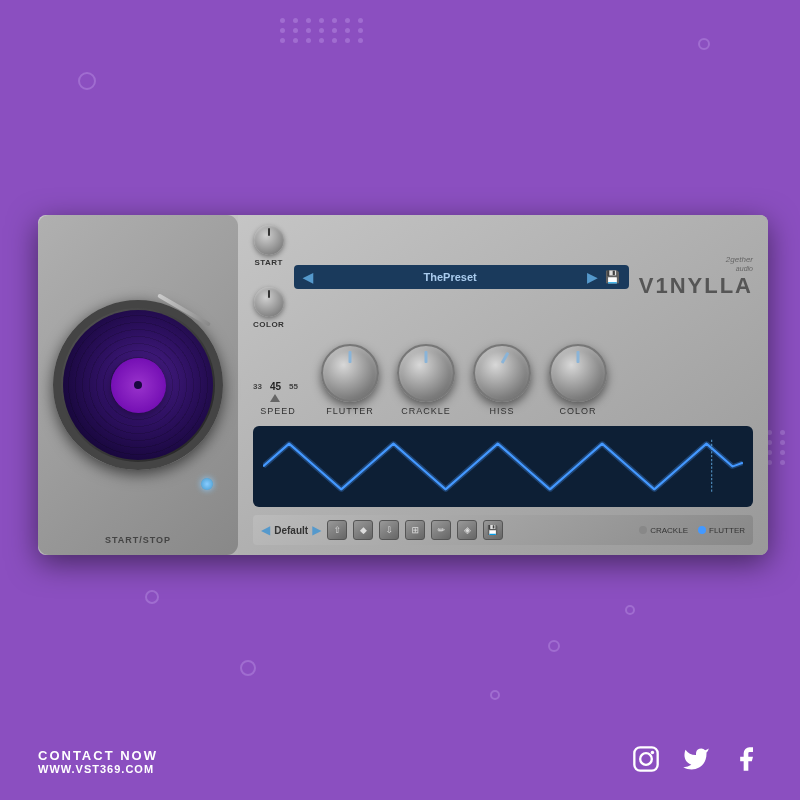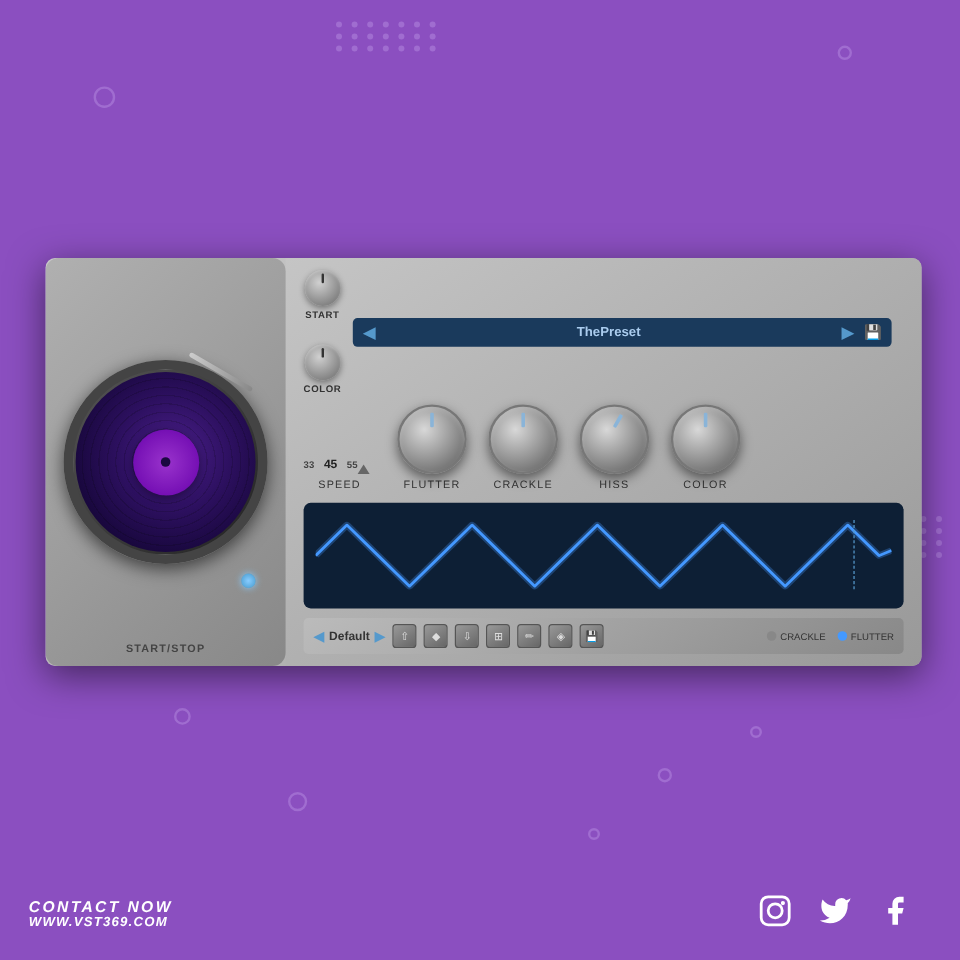--- a/index.html
+++ b/index.html
@@ -253,22 +253,22 @@
 
     .logo-vinylla {
       font-size: 22px;
       font-weight: 900;
       color: #555;
       letter-spacing: 2px;
     }
 
     .speed-marks {
       display: flex;
-      flex-direction: row;
-      align-items: flex-end;
+      flex-direction: column;
+      align-items: flex-start;
       margin-right: 5px;
       margin-top: 44px;
     }
 
     .speed-marks-row {
       display: flex;
       gap: 8px;
       align-items: center;
       font-size: 8px;
       color: #444;
@@ -414,22 +414,21 @@
     .legend-dot {
       width: 8px;
       height: 8px;
       border-radius: 50%;
     }
 
     
     .contact-footer {
       position: absolute;
       bottom: 25px;
-      left: 24px;
-      font-style: italic;
+      left: 38px;
     }
 
     .contact-now {
       font-size: 13px;
       font-weight: 900;
       color: white;
       letter-spacing: 2px;
     }
 
     .contact-url {
@@ -546,20 +545,26 @@
         </div>
       </div>
 
       <div class="preset-bar">
         <span class="preset-arrow">◀</span>
         <span class="preset-name">ThePreset</span>
         <span class="preset-arrow">▶</span>
         <span class="preset-save-icon">💾</span>
       </div>
 
+      <div class="logo-area">
+        <div style="font-size:8px;color:#666;font-style:italic;">
+          <span>2gether</span><br><span style="font-size:7px;">audio</span>
+        </div>
+        <div class="logo-vinylla">V1NYLLA</div>
+      </div>
     </div>
 
     <div class="big-knobs-row">
 
       <div class="big-knob-item">
         <div class="speed-marks">
           <div class="speed-marks-row">
             <span>33</span>
             <span style="font-size:10px;color:#222;font-weight:900;">45</span>
             <span>55</span>

